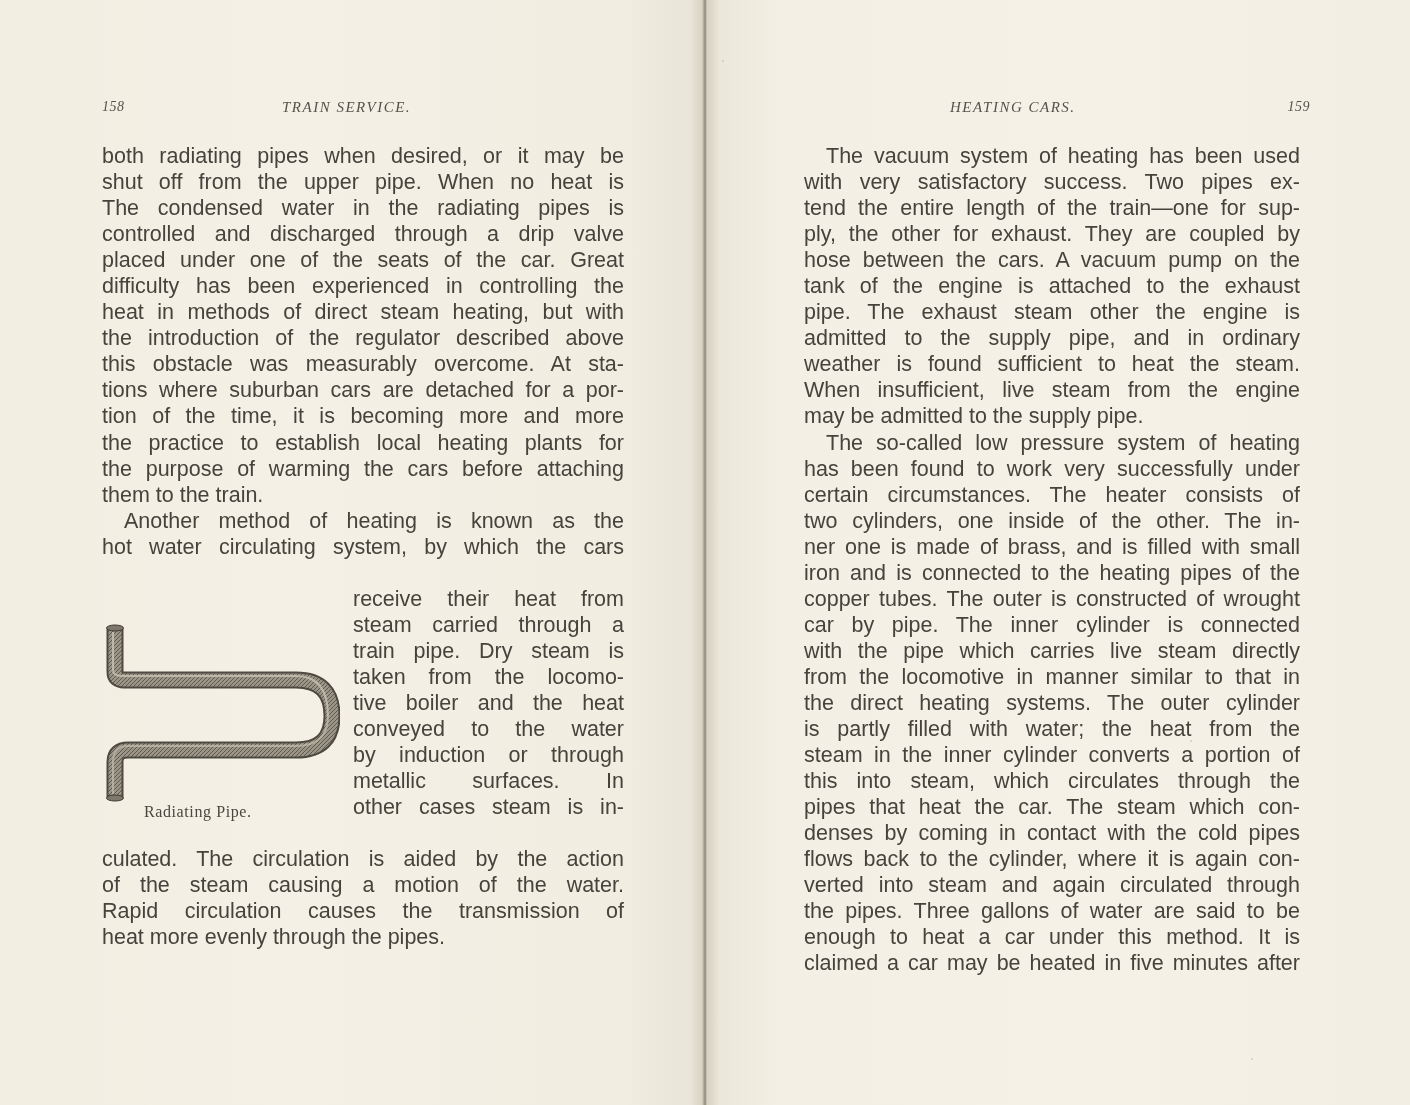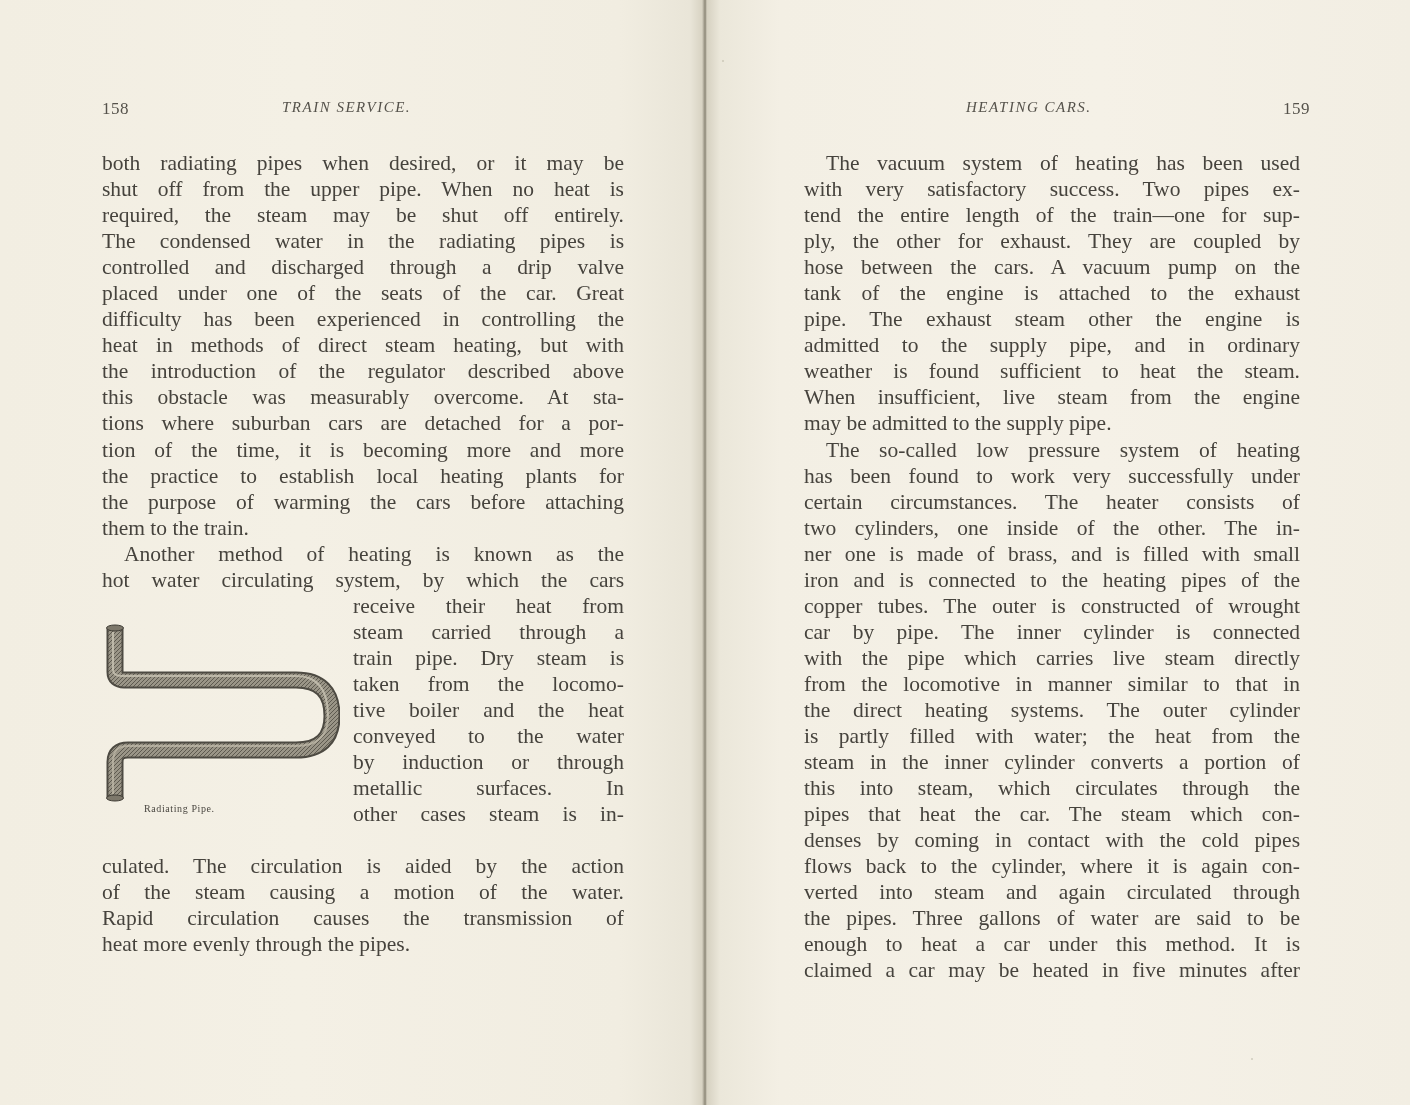--- a/index.html
+++ b/index.html
@@ -53,44 +53,44 @@
       position: absolute;
       top: 99px;
       height: 24px;
       font-size: 15.5px;
       color: #55524b;
       font-family: "Liberation Serif", "DejaVu Serif", serif;
     }
     .page-num {
       position: absolute;
       top: 0;
-      font-size: 17px;
+      font-size: 14px;
       letter-spacing: 0.5px;
+      font-style: italic;
     }
     .head-title {
       position: absolute;
       top: 0;
       font-style: italic;
       letter-spacing: 1.5px;
       font-size: 15px;
     }
     .page-left .running-head { left: 102px; width: 522px; }
     .page-left .page-num { left: 0; }
     .page-left .head-title { left: 180px; }
     .page-right .running-head { left: 108px; width: 496px; }
     .page-right .page-num { right: 0; }
-    .page-right .head-title { left: 152px; text-align: center; }
+    .page-right .head-title { left: 136px; text-align: center; }
 
     .text-block {
       position: absolute;
-      font-family: Liberation Serif, serif;
+      font-family: Liberation Sans, sans-serif;
       font-size: 21.5px;
       line-height: 26.05px;
       color: #46433d;
-      margin-top: 7px;
     }
     .line {
       display: block;
       height: 26.05px;
       white-space: nowrap;
       text-align: justify;
       text-align-last: justify;
     }
     .line.last {
       text-align-last: left;
@@ -113,21 +113,21 @@
     .figure svg {
       position: absolute;
       left: 0;
       top: 0;
     }
     .caption {
       position: absolute;
       left: 44px;
       top: 191px;
       font-family: "Liberation Serif", "DejaVu Serif", serif;
-      font-size: 10px;
+      font-size: 16px;
       letter-spacing: 0.6px;
       color: #4a4741;
     }
     .speck {
       position: absolute;
       width: 2px;
       height: 2px;
       background: #b8b2a2;
       border-radius: 50%;
       opacity: 0.6;
@@ -141,21 +141,20 @@
 
   <div class="page page-left">
     <div class="running-head">
       <span class="page-num">158</span>
       <span class="head-title">TRAIN SERVICE.</span>
     </div>
 
     <div class="text-block main">
       <span class="line">both radiating pipes when desired, or it may be</span>
       <span class="line">shut off from the upper pipe.  When no heat is</span>
-      <span class="line">required, the steam may be shut off entirely.</span>
       <span class="line">The condensed water in the radiating pipes is</span>
       <span class="line">controlled and discharged through a drip valve</span>
       <span class="line">placed under one of the seats of the car.  Great</span>
       <span class="line">difficulty has been experienced in controlling the</span>
       <span class="line">heat in methods of direct steam heating, but with</span>
       <span class="line">the introduction of the regulator described above</span>
       <span class="line">this obstacle was measurably overcome.  At sta-</span>
       <span class="line">tions where suburban cars are detached for a por-</span>
       <span class="line">tion of the time, it is becoming more and more</span>
       <span class="line">the practice to establish local heating plants for</span>

